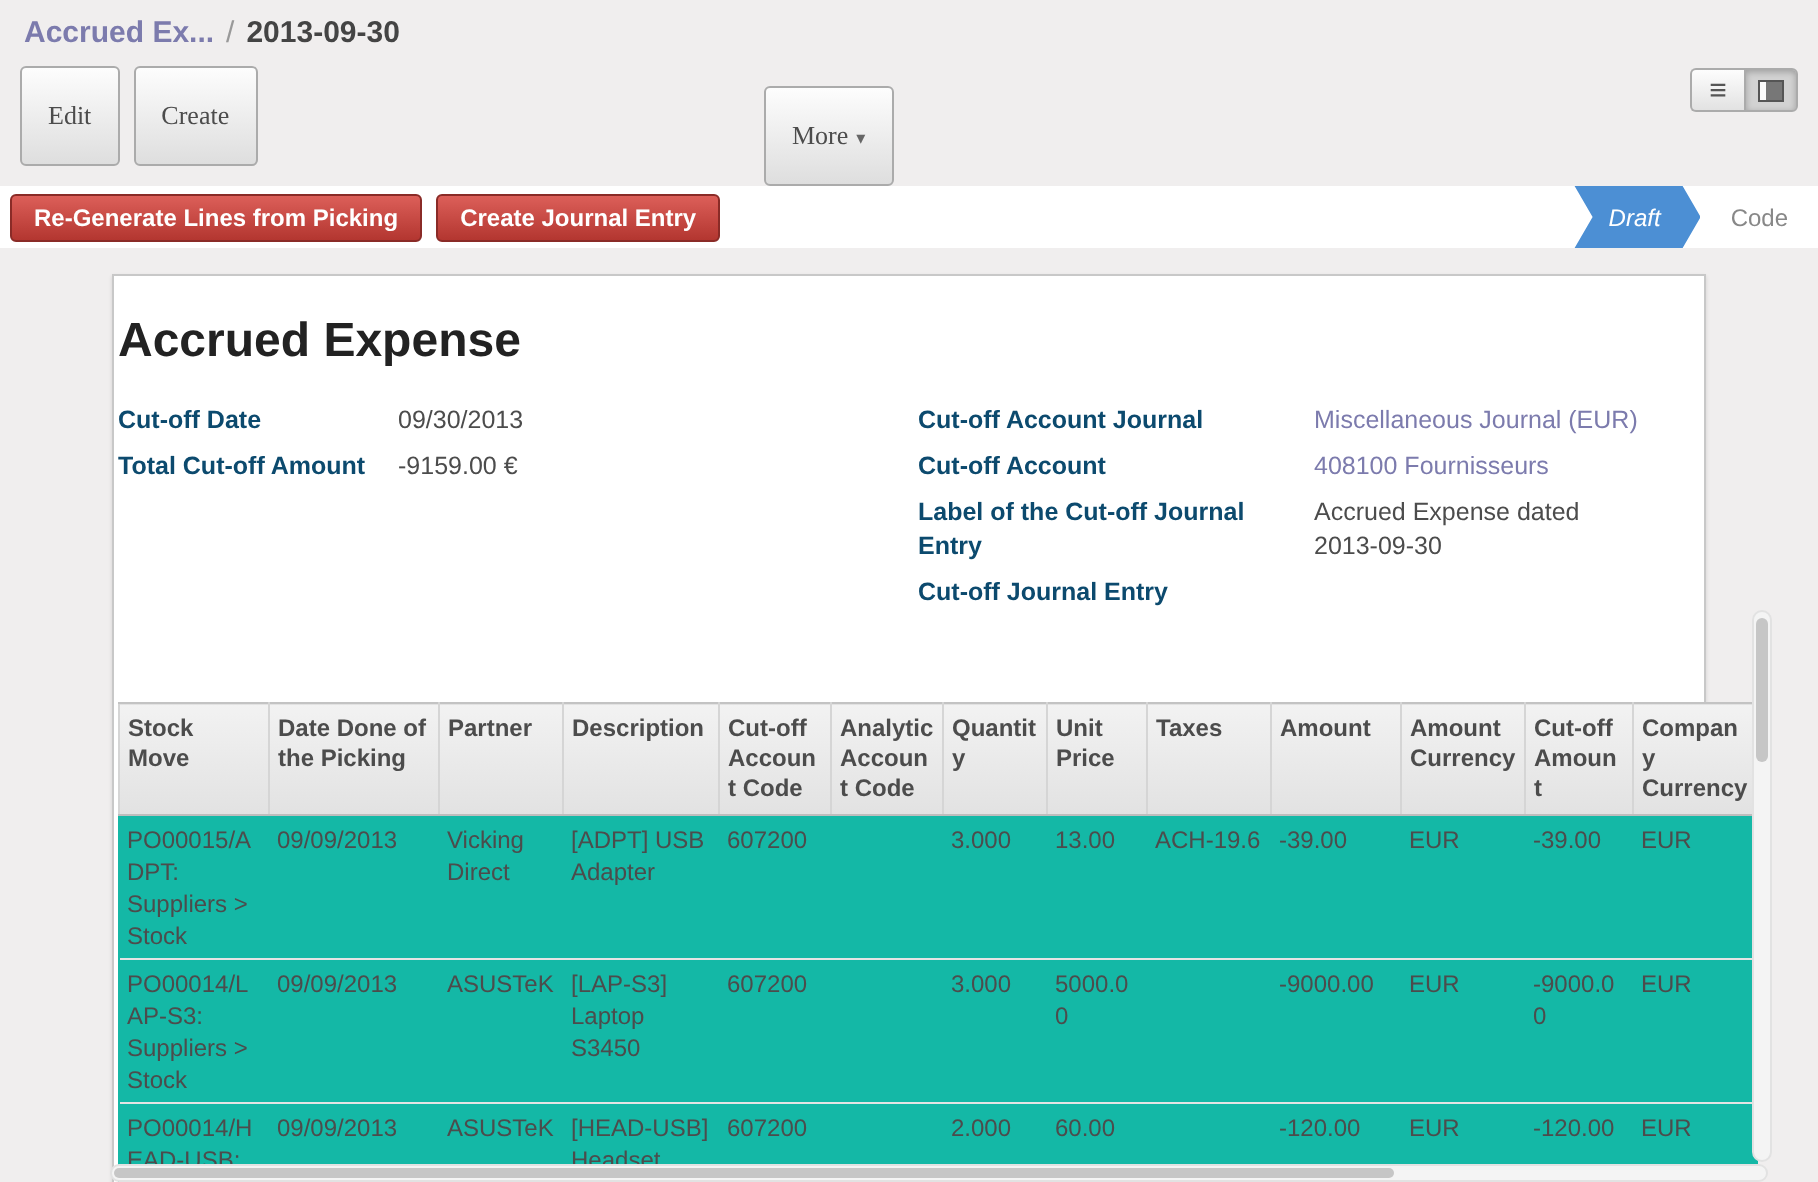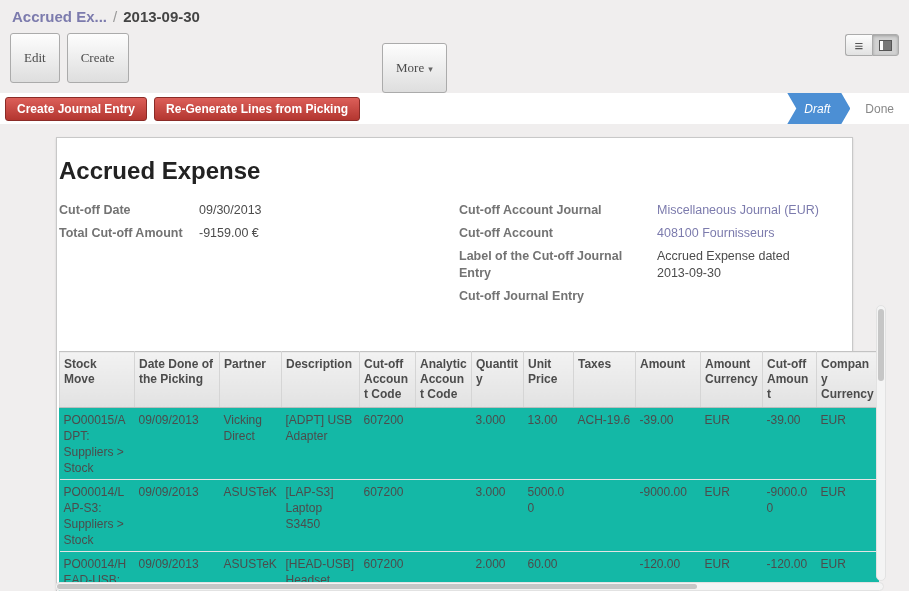--- a/index.html
+++ b/index.html
@@ -35,21 +35,21 @@
     clip-path:polygon(0 0, calc(100% - 9px) 0, 100% 50%, calc(100% - 9px) 100%, 0 100%, 9px 50%);font-style:italic; }
 
   
   .content { padding-top:13px; }
   .sheet { width:797px; margin:0 auto; background:#fff; border:1px solid #c8c8c8; box-shadow:0 1px 2px rgba(0,0,0,.12); padding:18px 0 0 2px; height:460px; position:relative; }
   .sheet-title { font-size:24px; font-weight:bold; color:#222; line-height:30px; margin:0 0 16px; }
   .fields { display:flex; }
   .fcol-left { width:400px; }
   .fcol-right { flex:1; }
   .field { display:flex; margin-bottom:6px; }
-  .flabel { font-weight:bold; font-size:12.5px; color:#737373; line-height:17px; }
+  .flabel { font-weight:bold; font-size:12.5px; color:#0c4a6e; line-height:17px; }
   .fcol-left .flabel { width:140px; padding-right:6px; }
   .fcol-right .flabel { width:198px; padding-right:6px; }
   .fvalue { font-size:12.5px; color:#4c4c4c; line-height:17px; }
   .fvalue.link { color:#7c7bad; cursor:pointer; }
   .fvalue.wrap { width:138px; }
 
   
   .o2m-table { table-layout:fixed; width:819px; border-collapse:collapse; background:#14b8a6; margin-top:40px; }
   .o2m-table th { background:linear-gradient(to bottom,#f2f2f2,#e2e2e2); border-top:1px solid #c3c3c3; border-bottom:1px solid #bdbdbd; border-right:1px solid #d5d5d5; border-left:1px solid #d5d5d5; font-size:12px; font-weight:bold; text-align:left; vertical-align:top; padding:5px 4px; color:#4c4c4c; cursor:pointer; overflow-wrap:break-word; line-height:15px; }
   .o2m-table td { font-size:12px; vertical-align:top; padding:4px 4px 3px; border-bottom:1px solid #e4e4e4; overflow-wrap:break-word; line-height:16px; color:#4c4c4c; }
@@ -78,25 +78,25 @@
     <button class="vbtn">
         <span class="icon-list">≡</span>
       </button>
     <button class="vbtn active">
         <span class="icon-form"></span>
       </button>
   </div>
 </div>
 
 <div class="actionbar">
+  <button class="btn-red">Re-Generate Lines from Picking</button>
   <button class="btn-red">Create Journal Entry</button>
-  <button class="btn-red">Re-Generate Lines from Picking</button>
   <div class="statusbar">
     <span class="status active">Draft</span>
-    <span class="status">Done</span>
+    <span class="status">Code</span>
   </div>
 </div>
 
 <div class="content">
   <div class="sheet">
     <div class="sheet-title">Accrued Expense</div>
 
     <div class="fields">
       <div class="fcol-left">
         <div class="field">

